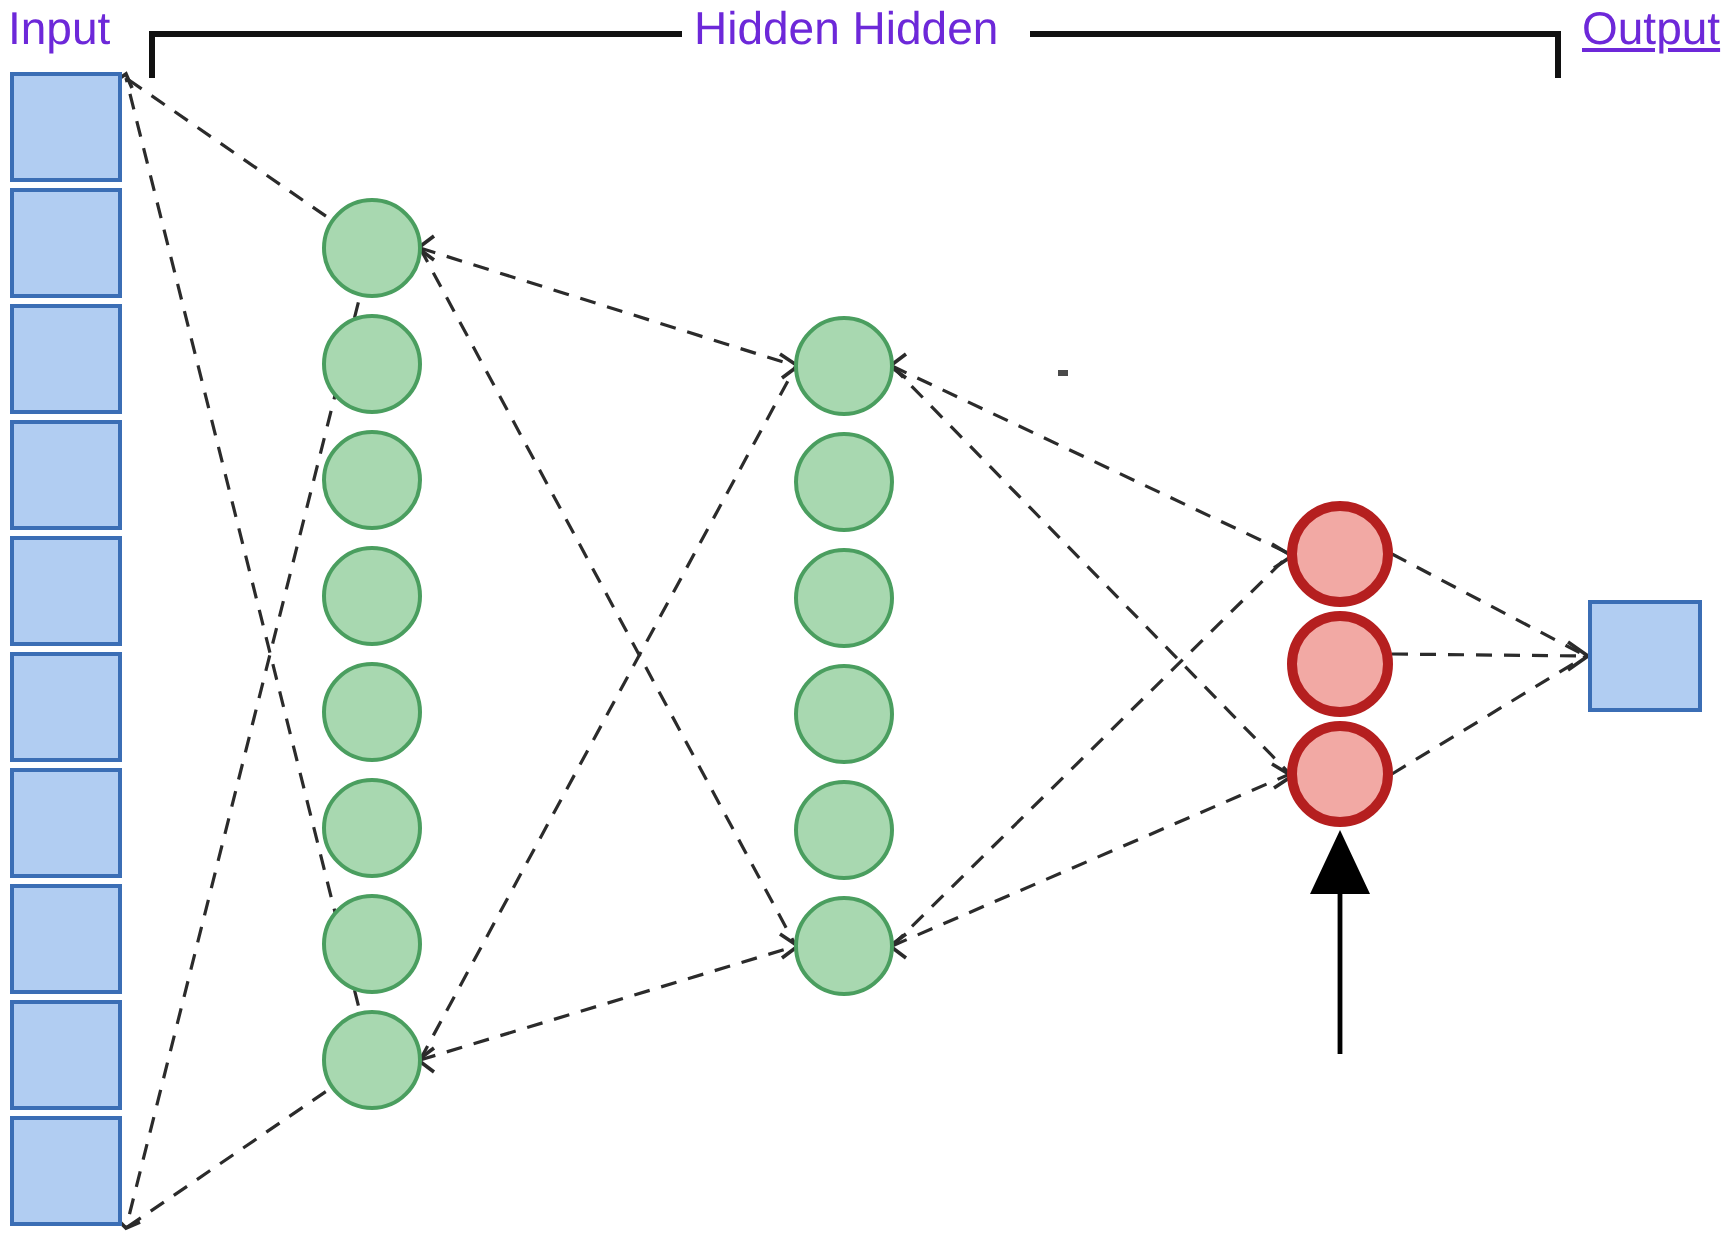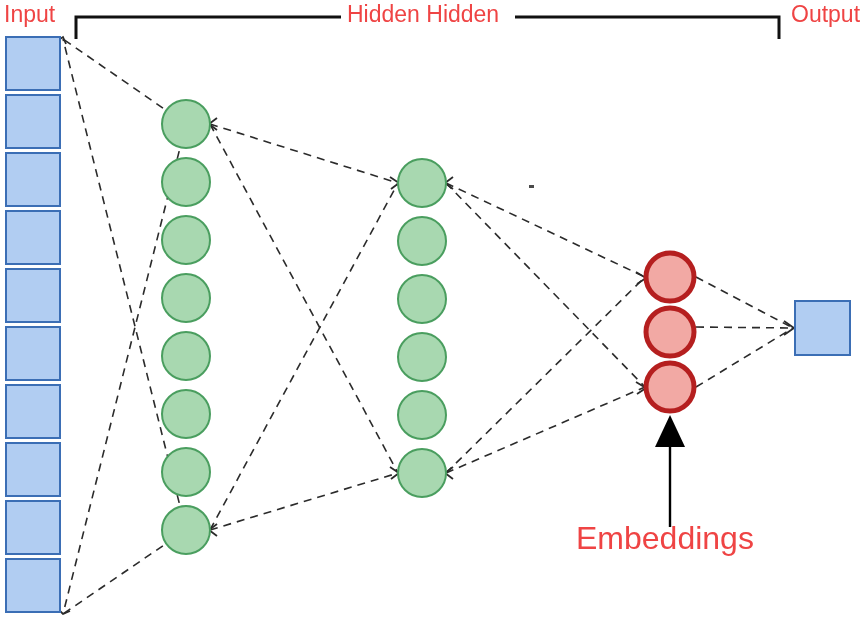--- a/index.html
+++ b/index.html
@@ -20,38 +20,39 @@
   }
   #diagram-svg {
     position: absolute;
     left: 0;
     top: 0;
     width: 865px;
     height: 619px;
   }
   .label-text {
     position: absolute;
-    color: #ef4444;
+    color: #6d28d9;
     white-space: nowrap;
     line-height: 1;
   }
   #label-input {
     left: 4px;
     top: 3px;
     font-size: 23px;
   }
   #label-hidden {
     left: 347px;
     top: 3px;
     font-size: 23px;
   }
   #label-output {
     left: 791px;
     top: 3px;
     font-size: 23px;
+    text-decoration: underline;
   }
   #label-embeddings {
     left: 576px;
     top: 522px;
     font-size: 32px;
   }
 </style>
 </head>
 <body>
 
@@ -161,15 +162,14 @@
     </g>
 
   </svg>
 
   <div class="label-text" id="label-input">Input</div>
 
   <div class="label-text" id="label-hidden">Hidden Hidden</div>
 
   <div class="label-text" id="label-output">Output</div>
 
-  <div class="label-text" id="label-embeddings">Embeddings</div>
 
 </div>
 
 </body></html>

